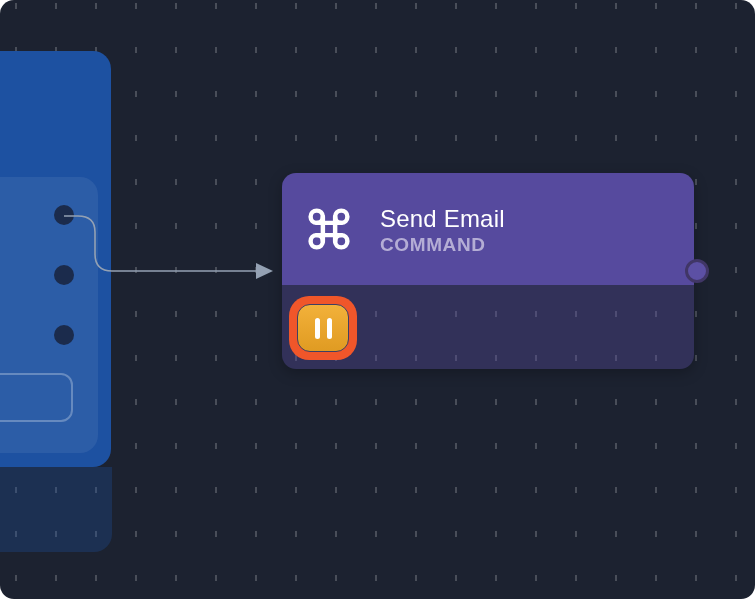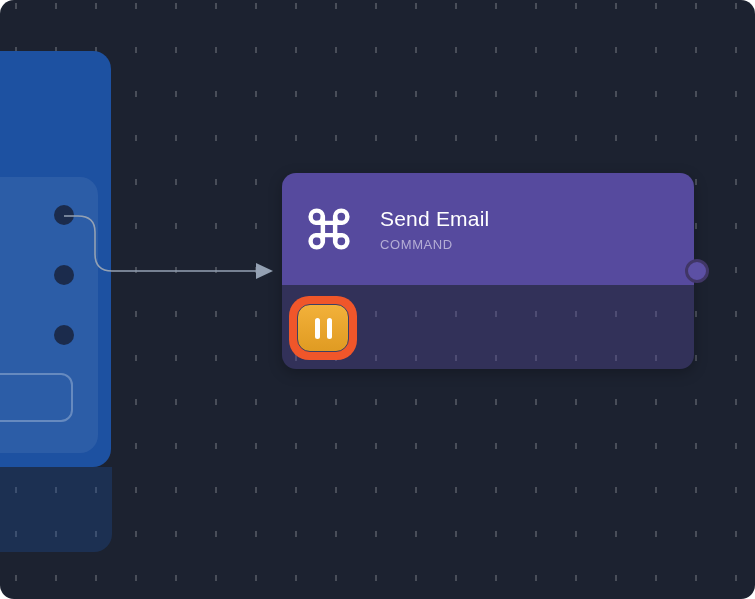--- a/index.html
+++ b/index.html
@@ -88,30 +88,30 @@
     flex: 0 0 auto;
     color: #ffffff;
   }
   .cmd-titles {
     margin-left: 28px;
     display: flex;
     flex-direction: column;
   }
   .cmd-title {
     color: #ffffff;
-    font-size: 21px;
+    font-size: 24px;
     font-weight: 500;
     line-height: 26px;
     letter-spacing: 0.2px;
   }
   .cmd-subtitle {
     margin-top: 5px;
     color: #b4add5;
-    font-size: 13px;
-    font-weight: 400;
+    font-size: 19px;
+    font-weight: 700;
     letter-spacing: 0.6px;
     line-height: 15px;
   }
   .cmd-footer {
     position: absolute;
     left: 0; top: 112px;
     width: 412px; height: 84px;
     background: rgba(86,74,158,0.38);
     border-radius: 0 0 14px 14px;
   }

